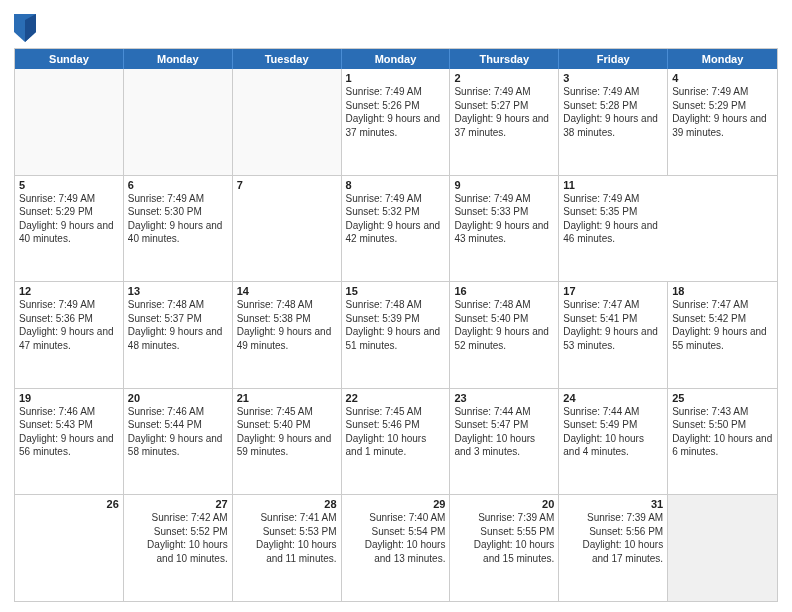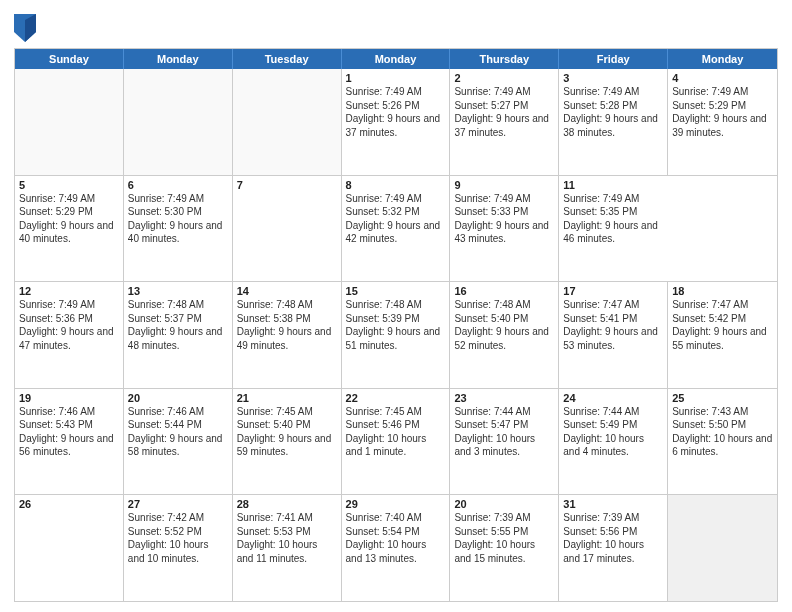--- a/index.html
+++ b/index.html
@@ -85,21 +85,21 @@
       display: flex;
       flex-direction: column;
       flex: 1;
     }
     .cal-row {
       display: grid;
       grid-template-columns: repeat(7, 1fr);
       flex: 1;
       border-bottom: 1px solid #ccc;
     }
-    .cal-row:last-child { border-bottom: none; }
+    .cal-row:last-child { border-bottom: none; text-align: right; }
     .cal-cell {
       border-right: 1px solid #ccc;
       padding: 3px 4px;
       font-size: 9px;
       color: #333;
       vertical-align: top;
       min-height: 0;
       background: #fff;
     }
     .cal-cell:last-child { border-right: none; }

